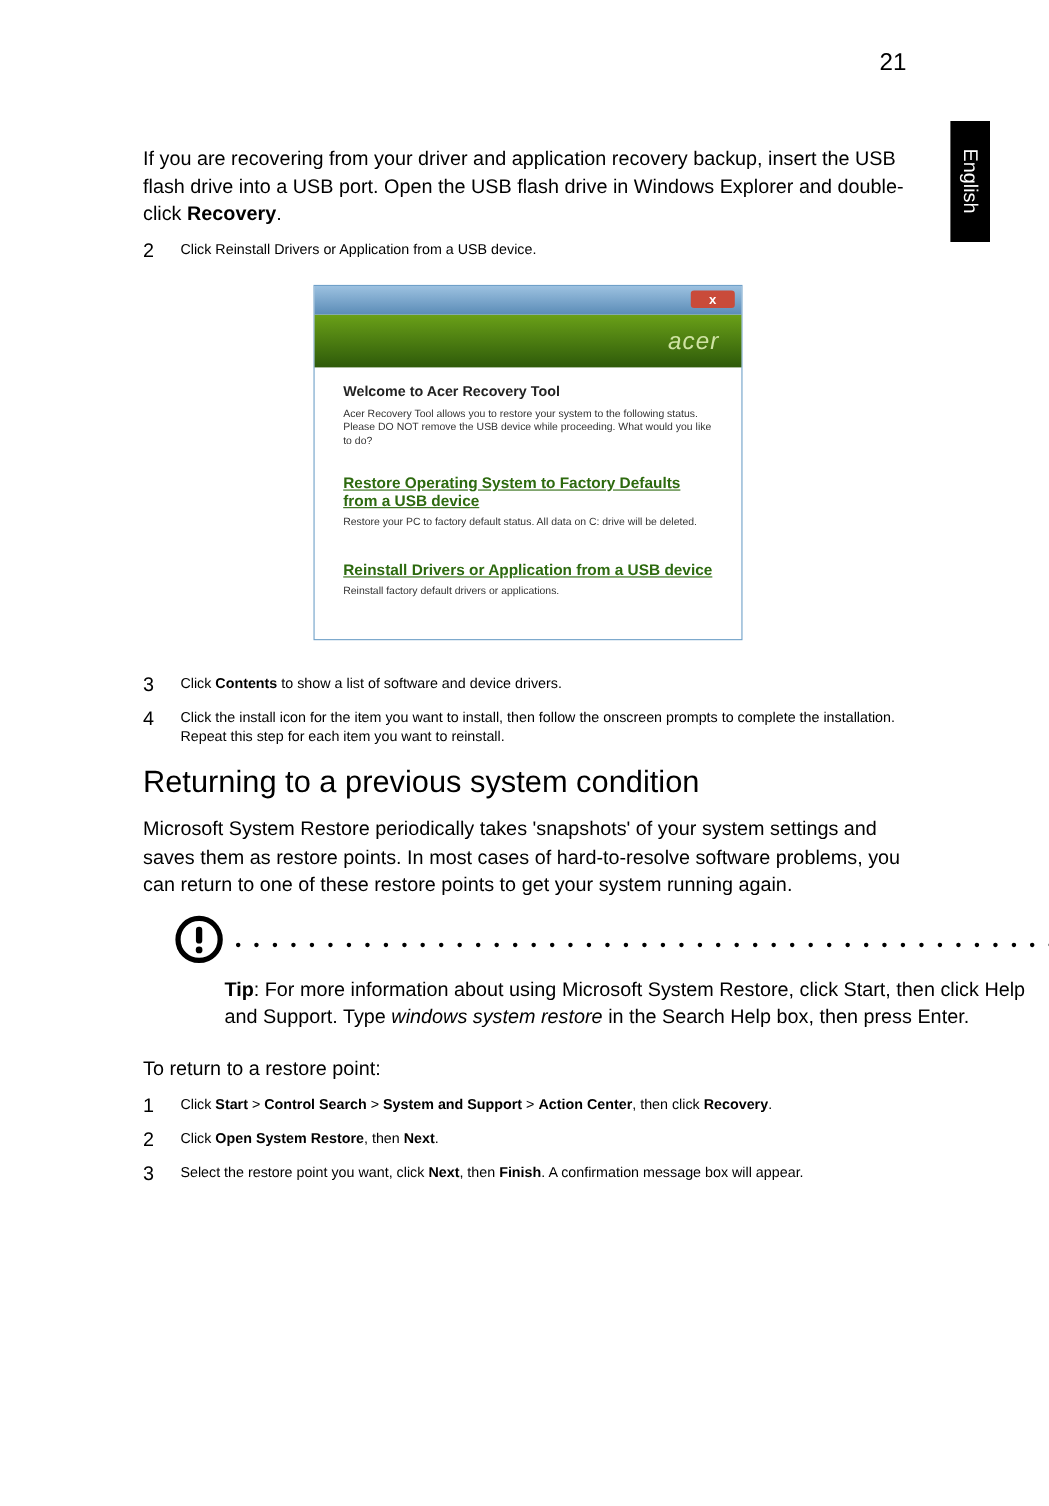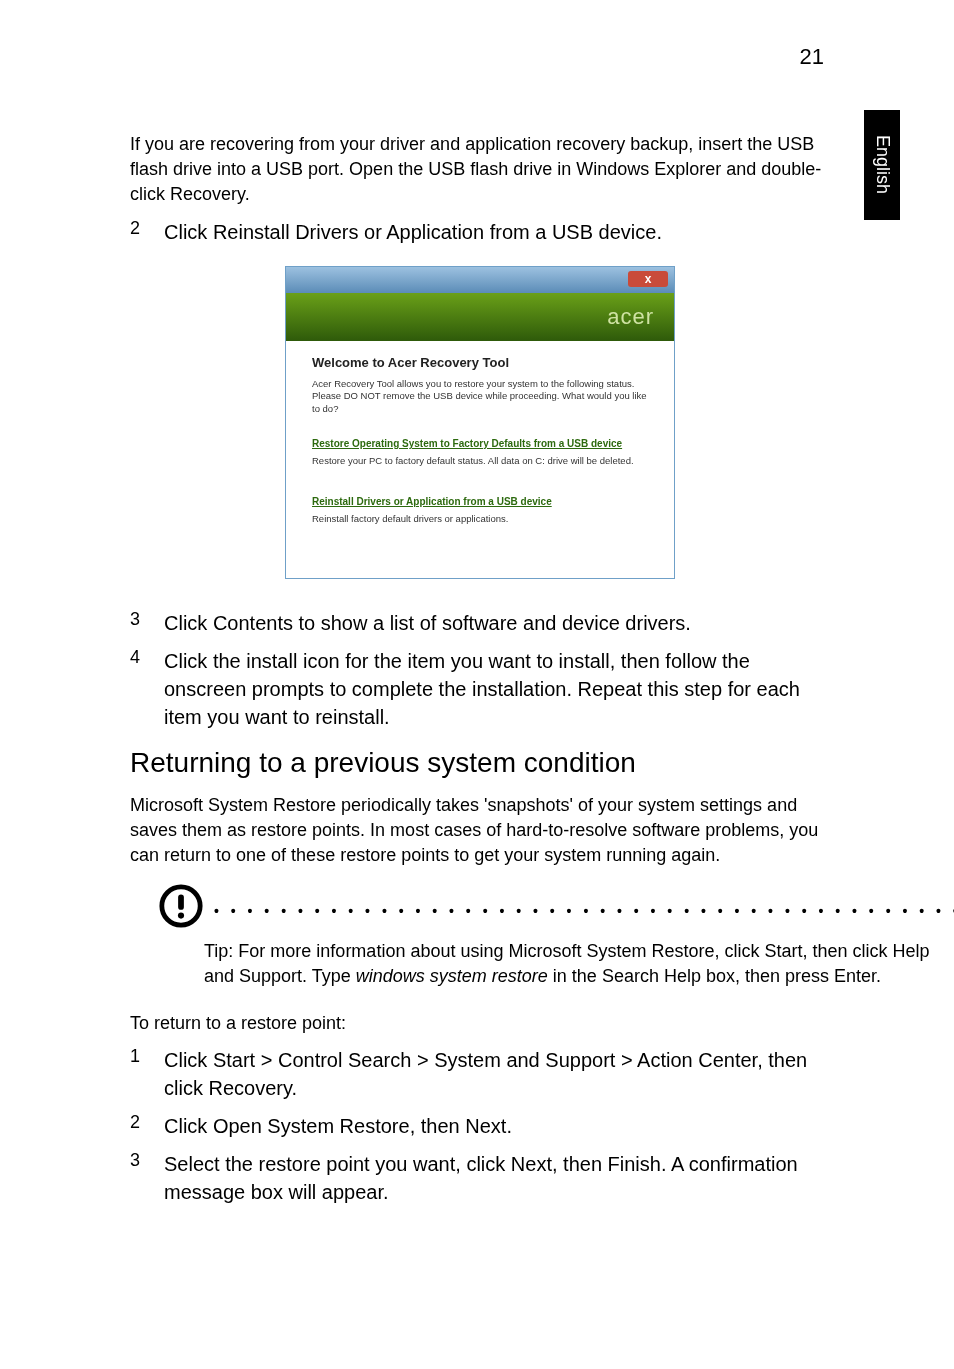--- a/index.html
+++ b/index.html
@@ -5,38 +5,38 @@
   * { box-sizing: border-box; margin: 0; padding: 0; }
   html, body { width: 954px; height: 1369px; background: #fff; font-family: Arial, Helvetica, sans-serif; color: #000; }
   .page { width: 954px; height: 1369px; position: relative; padding: 50px 60px 50px 130px; border-radius: 30px; }
   .pagenum { position: absolute; top: 44px; right: 130px; font-size: 22px; }
   .sidetab { position: absolute; top: 110px; right: 54px; width: 36px; height: 110px; background: #000; display:flex; align-items:center; justify-content:center; }
   .sidetab span { color:#fff; writing-mode: vertical-rl; font-size:18px; }
   .body { position: absolute; top: 132px; left: 130px; width: 700px; }
   p { font-size: 18px; line-height: 1.4; margin-bottom: 10px; }
   .ol-row { display:flex; margin-bottom: 10px; }
   .ol-num { width: 34px; flex: 0 0 34px; font-size: 18px; }
-  .ol-txt { flex:1; font-size: 20px; line-height:1.4; }
+  .ol-txt { flex:1; font-size: 13px; line-height:1.4; }
   .screenshot { margin: 20px auto 30px; width: 390px; border: 1px solid #6fa0c8; background: #fff; }
   .ss-top { height: 26px; background: linear-gradient(#9cc1e0,#5b8cb7); position:relative; }
   .ss-close { position:absolute; right:6px; top:4px; width:40px; height:16px; background:#c94b3a; border-radius:3px; display:flex; align-items:center; justify-content:center; color:#fff; font-size:12px; font-weight:bold; }
   .ss-header { height: 48px; background: linear-gradient(#6aa018,#2e5a0a); display:flex; align-items:center; justify-content:flex-end; padding-right:20px; }
-  .ss-logo { color:#cfe3a3; font-size:22px; letter-spacing:1px; }
+  .ss-logo { color:#cfe3a3; font-size:22px; font-style:italic; letter-spacing:1px; }
   .ss-body { padding: 14px 26px 28px; }
   .ss-welcome { font-size: 13px; font-weight:bold; color:#222; margin-bottom:8px; }
   .ss-desc { font-size: 9.5px; color:#333; line-height:1.35; margin-bottom:22px; }
-  .ss-link { font-size: 10px; font-weight:bold; color:#2d6a0f; text-decoration: underline; margin-bottom:6px; }
+  .ss-link { font-size: 14px; font-weight:bold; color:#2d6a0f; text-decoration: underline; margin-bottom:6px; }
   .ss-sub { font-size: 9.5px; color:#333; margin-bottom:30px; }
   h2 { font-size: 28px; font-weight: normal; margin: 16px 0 14px; }
   .tip-row { display:flex; margin: 14px 0 22px; }
   .tip-icon { flex: 0 0 70px; padding-left: 28px; }
   .tip-icon svg { width:46px; height:46px; }
   .tip-txt { flex:1; font-size:18px; line-height:1.4; padding-top: 20px; }
   .dots { margin-left: 10px; margin-top: 20px; letter-spacing: 4px; font-weight:bold; color:#000; font-size:14px; white-space:nowrap; overflow:hidden; }
-  b { font-weight:normal; }
+  b { font-weight:bold; }
   i { font-style: italic; }
 </style>
 </head>
 <body>
 
 <div class="page">
   <div class="pagenum">21</div>
   <div class="sidetab">
     <span>English</span>
   </div>
@@ -58,21 +58,21 @@
       </div>
       <div class="ss-header">
         <div class="ss-logo">acer</div>
       </div>
       <div class="ss-body">
         <div class="ss-welcome">Welcome to Acer Recovery Tool</div>
         <div class="ss-desc">Acer Recovery Tool allows you to restore your system to the following status. Please DO NOT remove the USB device while proceeding. What would you like to do?</div>
         <div class="ss-link">Restore Operating System to Factory Defaults from a USB device</div>
         <div class="ss-sub">Restore your PC to factory default status. All data on C: drive will be deleted.</div>
         <div class="ss-link">Reinstall Drivers or Application from a USB device</div>
-        <div class="ss-sub" style="margin-bottom:26px">Reinstall factory default drivers or applications.</div>
+        <div class="ss-sub" style="margin-bottom:10px">Reinstall factory default drivers or applications.</div>
       </div>
     </div>
 
     <div class="ol-row">
       <div class="ol-num">3</div>
       <div class="ol-txt">
         <span>Click </span><b>Contents</b><span> to show a list of software and device drivers.</span>
       </div>
     </div>
 

